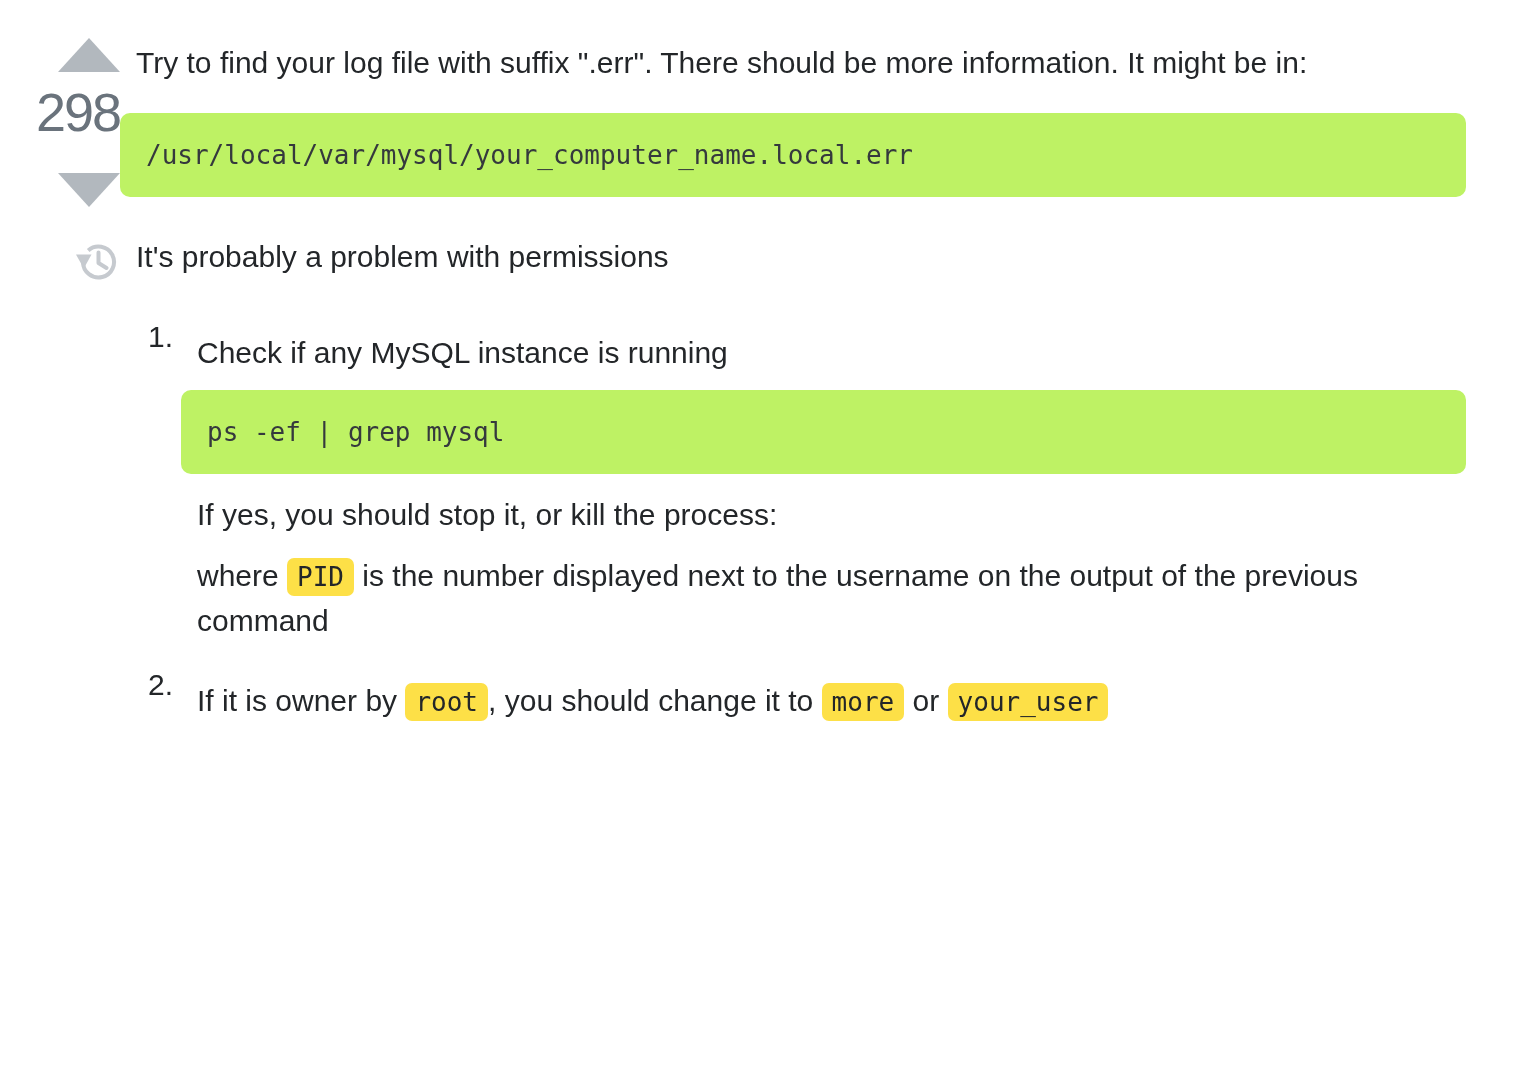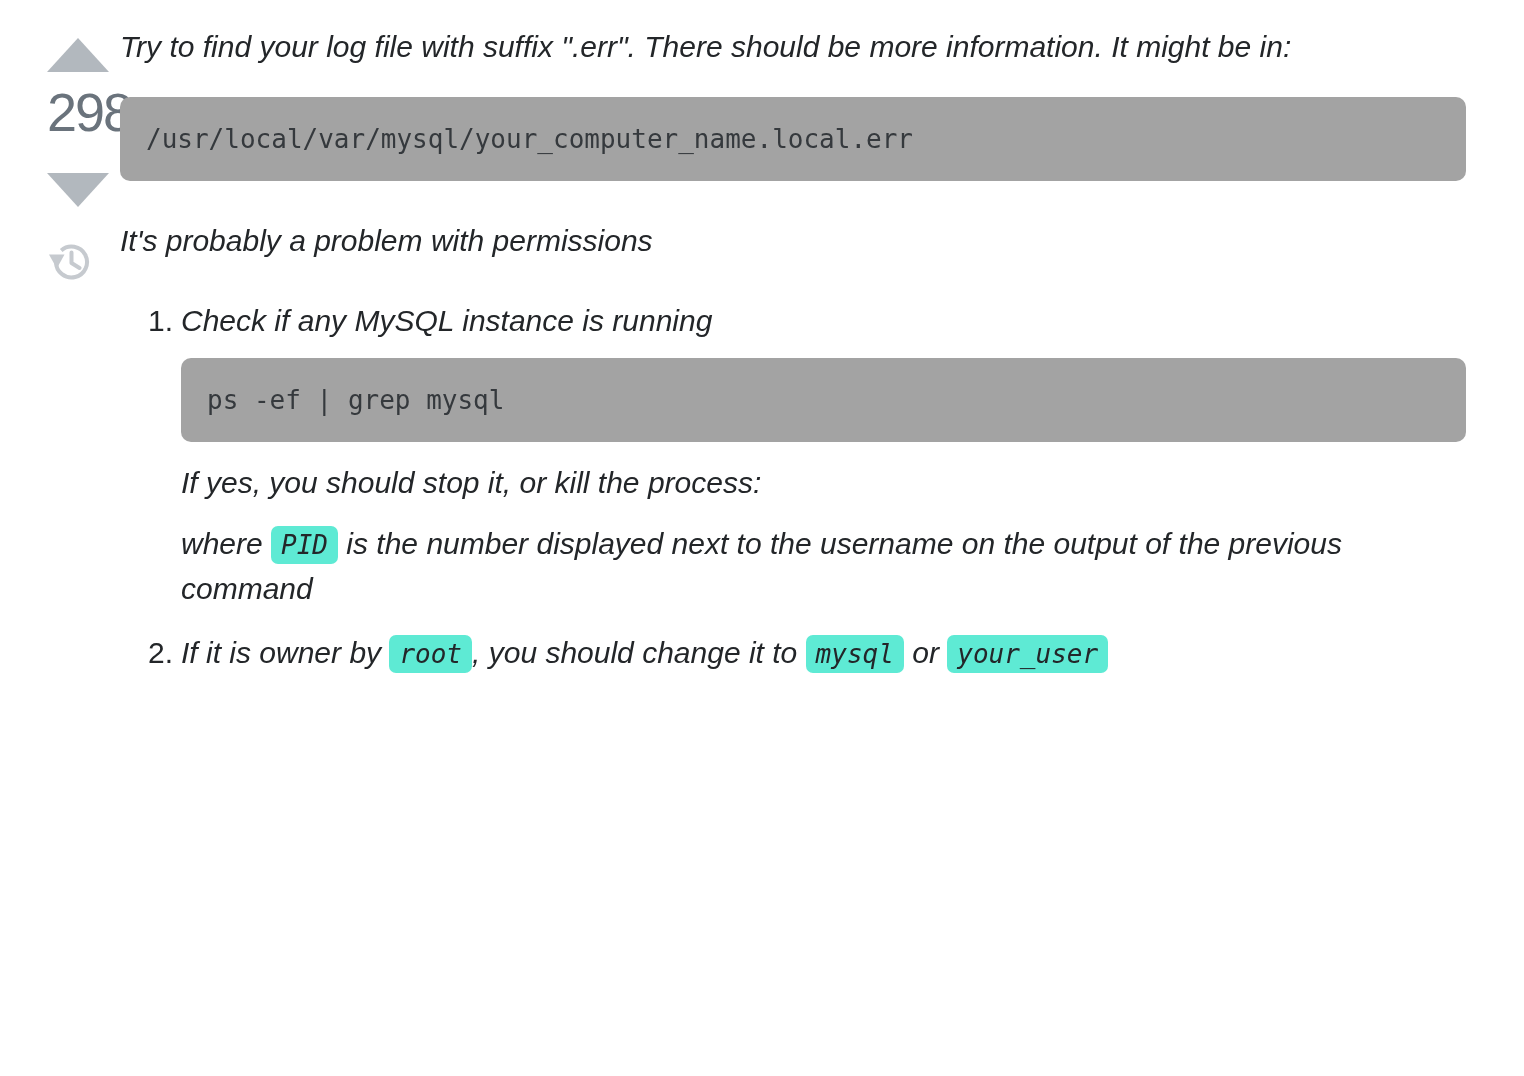--- a/index.html
+++ b/index.html
@@ -15,21 +15,21 @@
     display: flex;
     box-sizing: border-box;
     padding: 24px 58px 0 47px;
   }
   
   .vote-col {
     width: 73px;
     flex: none;
     display: flex;
     flex-direction: column;
-    align-items: flex-start;
+    align-items: flex-end;
   }
   .arrow-up {
     width: 0; height: 0;
     border-left: 31px solid transparent;
     border-right: 31px solid transparent;
     border-bottom: 34px solid #b2b8be;
     margin-top: 14px;
     cursor: pointer;
   }
   .vote-count {
@@ -50,40 +50,39 @@
   .history-btn {
     margin-top: 33px;
     width: 46px; height: 44px;
     cursor: pointer;
   }
   
   .content { flex: 1; min-width: 0; }
   .para {
     font-size: 30px;
     line-height: 45px;
-    margin: 0;
-    font-style: italic;
+    margin: 16px;
   }
   .code-block {
-    background: #a3a3a3;
+    background: #bef264;
     border-radius: 10px;
     padding: 24px 26px;
     margin: 0;
     font-family: "DejaVu Sans Mono", monospace;
     font-size: 26px;
     line-height: 36px;
     color: #35393d;
     white-space: pre;
     overflow: hidden;
   }
   .inline-code {
     font-family: "DejaVu Sans Mono", monospace;
     font-size: 26px;
     line-height: 30px;
-    background: #5eead4;
+    background: #fde047;
     border-radius: 7px;
     padding: 4px 10px;
     color: #232629;
     white-space: nowrap;
   }
   .ordered-list { margin-top: 35px; }
   .list-item { display: flex; }
   .li-marker {
     width: 61px;
     flex: none;
@@ -137,19 +136,19 @@
           <p class="para mb15">Check if any MySQL instance is running</p>
           <div class="code-block mb18">ps -ef | grep mysql</div>
           <p class="para mb16">If yes, you should stop it, or kill the process:</p>
           <p class="para mb19">where <code class="inline-code">PID</code> is the number displayed next to the username on the output of the previous command</p>
         </div>
       </div>
 
       <div class="list-item">
         <span class="li-marker">2.</span>
         <div class="li-body">
-          <p class="para mb16">If it is owner by <code class="inline-code">root</code>, you should change it to <code class="inline-code">mysql</code> or <code class="inline-code">your_user</code></p>
+          <p class="para mb16">If it is owner by <code class="inline-code">root</code>, you should change it to <code class="inline-code">more</code> or <code class="inline-code">your_user</code></p>
         </div>
       </div>
 
     </div>
   </div>
 </div>
 
 </body></html>

